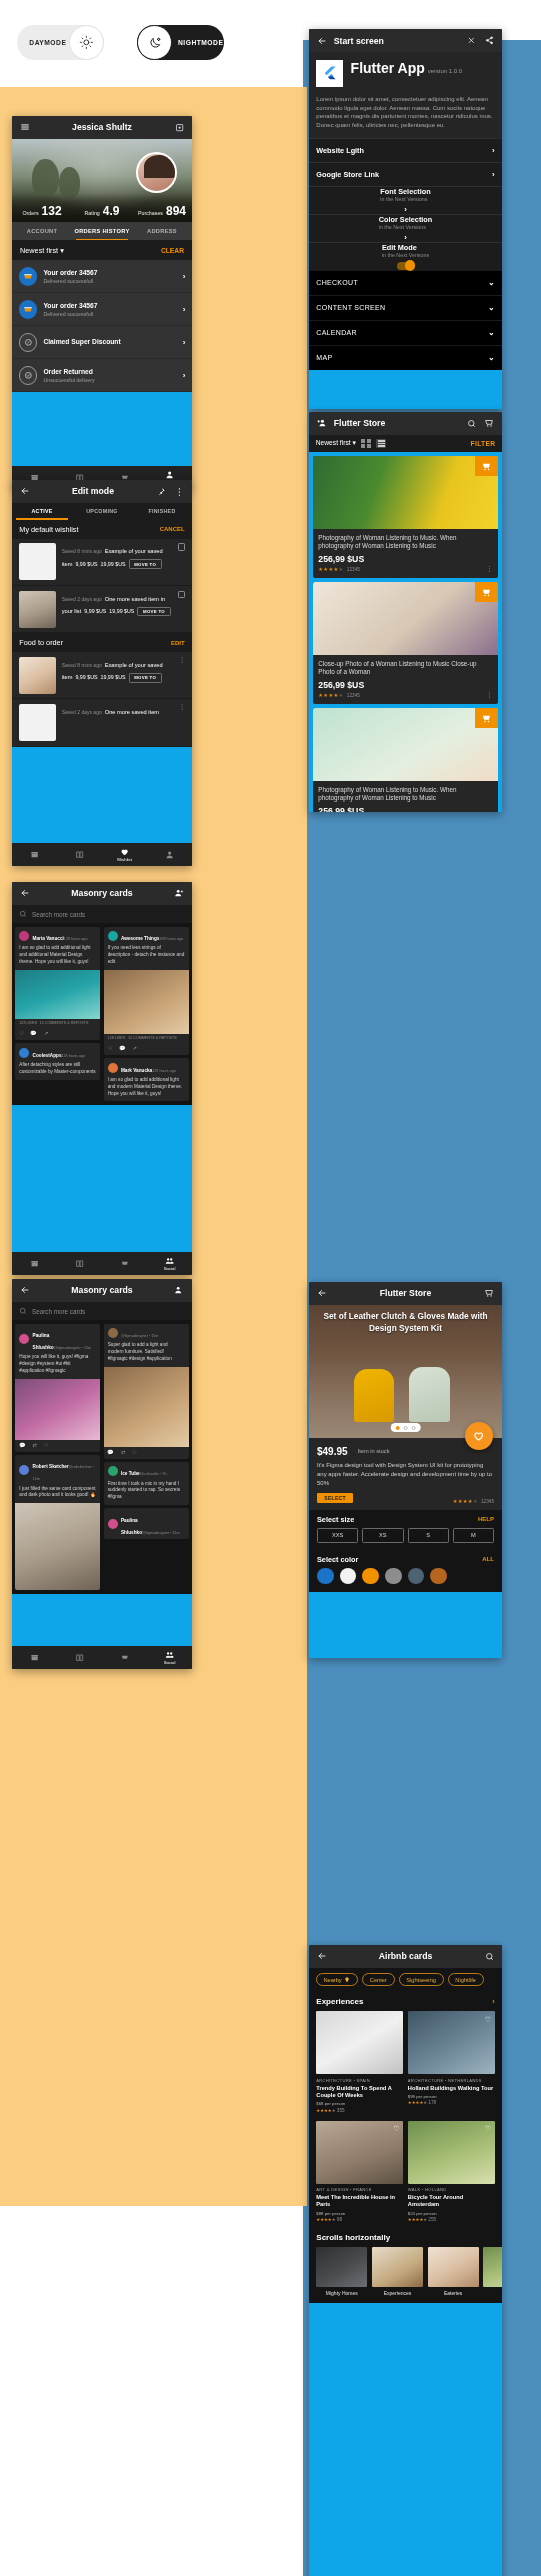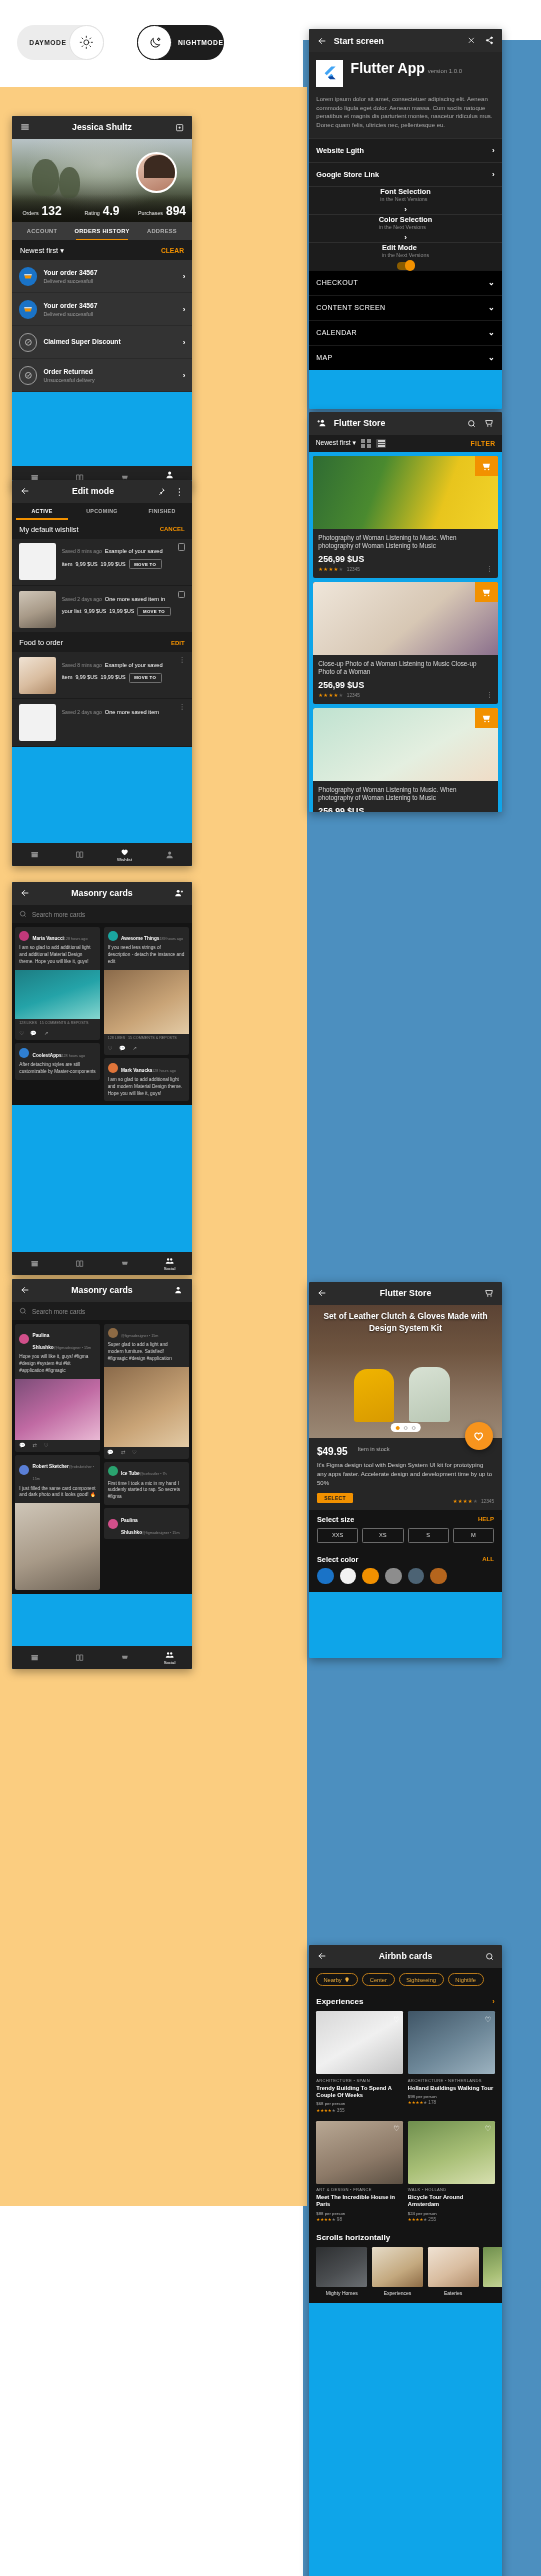--- a/index.html
+++ b/index.html
@@ -161,21 +161,21 @@
   .phero .ttl { position:absolute; left:9.3px; right:9.3px; top:6.7px; text-align:center;
         color:#fff; font-size:8.3px; font-weight:bold; line-height:1.35; text-shadow:0 0.7px 2px rgba(0,0,0,.6); }
   .dots { position:absolute; left:50%; transform:translateX(-50%); bottom:5.3px; background:#fff;
           border-radius:6px; padding:2.7px 5.3px; display:flex; gap:4px; }
   .dots i { width:4px; height:4px; border-radius:50%; border:0.7px solid #bcbcbc; display:block; }
   .dots i.on { background:#f29100; border-color:#f29100; }
   .fab { position:absolute; right:9.3px; bottom:-12px; width:28px; height:28px; border-radius:50%;
          background:#f7941d; display:flex; align-items:center; justify-content:center;
          box-shadow:0 2px 5.3px rgba(0,0,0,.4); }
   .pinfo { background:#262626; padding:8px 8px 6.7px; }
-  .pinfo .line1 { display:flex; align-items:flex-start; gap:10px; }
+  .pinfo .line1 { display:flex; align-items:center; gap:10px; }
   .pinfo .pr { color:#fff; font-size:10px; font-weight:bold; }
   .pinfo .st { color:#b4b4b4; font-size:5.7px; }
   .pinfo .ds { color:#cfcfcf; font-size:6px; line-height:1.5; margin-top:4px; }
   .selbtn { display:inline-block; background:#f29100; color:#1a1a1a; font-size:5px; font-weight:bold;
             padding:2px 7.3px; border-radius:1.3px; margin-top:5.3px; letter-spacing:0.3px; }
   .ratingrow { float:right; margin-top:5.3px; }
   .selhdr { display:flex; align-items:center; padding:5.3px 8px 4px; background:#141414; }
   .selhdr b { flex:1; color:#fff; font-size:7.3px; font-weight:bold; }
   .selhdr .a { color:#f29100; font-size:6px; font-weight:bold; }
   .sizes { display:flex; gap:4px; padding:0 8px 6.7px; background:#141414; }

